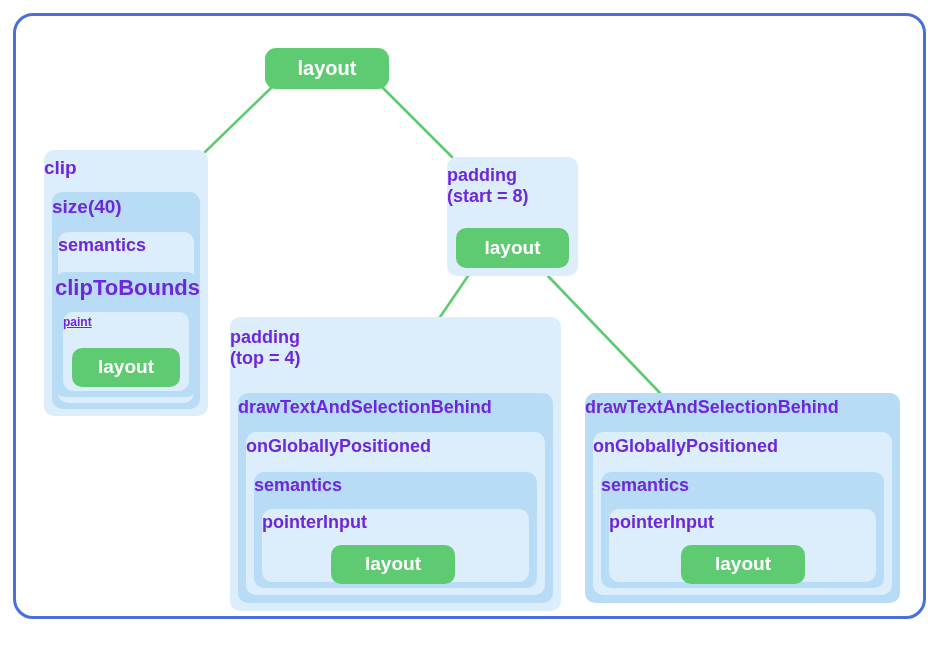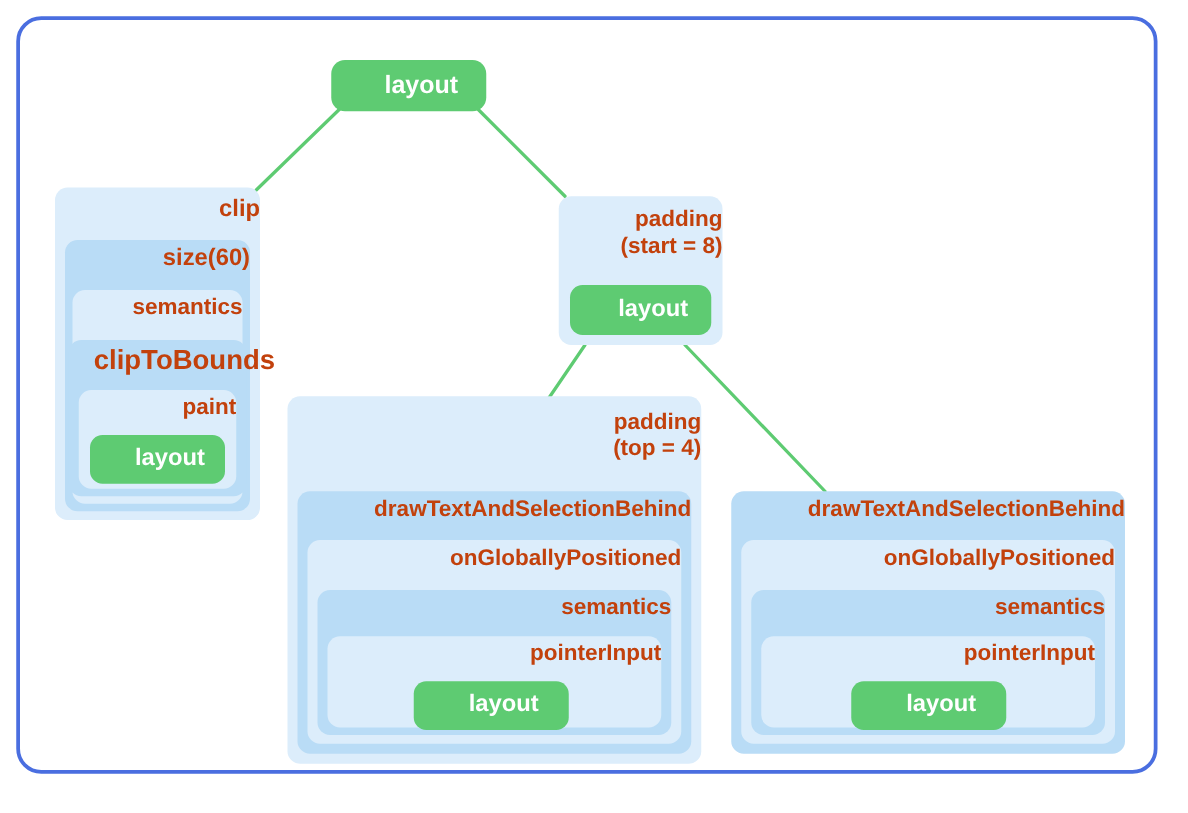--- a/index.html
+++ b/index.html
@@ -34,26 +34,25 @@
     top: 0;
     width: 950px;
     height: 650px;
     pointer-events: none;
   }
   
   .node {
     position: absolute;
     box-sizing: border-box;
     border-radius: 10px;
-    text-align: right;
-    padding-left: 20px;
+    text-align: left;
   }
   .node-label {
     display: block;
-    color: #c2410c;
+    color: #6d28d9;
     font-weight: bold;
     line-height: 1.18;
     white-space: pre-line;
   }
   
   .shade-light { background: #dcedfb; }
   .shade-mid   { background: #b9dcf6; }
   .shade-green { background: #5ecb72; }
   .shade-green > .node-label { color: #ffffff; }
 
@@ -73,21 +72,21 @@
   #clip-box > .node-label { font-size: 19px; }
 
   
   #size40 { left: 52px; top: 192px; width: 148px; height: 217px; padding-top: 4px; }
   #size40 > .node-label { font-size: 19px; }
   #semantics-a { left: 58px; top: 232px; width: 136px; height: 171px; padding-top: 3px; }
   #semantics-a > .node-label { font-size: 18px; }
   #cliptobounds { left: 55px; top: 272px; width: 142px; height: 125px; padding-top: 3px; }
   #cliptobounds > .node-label { font-size: 22px; }
   #paint { left: 63px; top: 312px; width: 126px; height: 79px; padding-top: 3px; }
-  #paint > .node-label { font-size: 18px; }
+  #paint > .node-label { font-size: 12px; text-decoration: underline; }
   #clip-layout {
     left: 72px; top: 348px; width: 108px; height: 39px;
     display: flex; align-items: center; justify-content: center;
   }
   #clip-layout .node-label { font-size: 19px; }
 
   
   #padding-start {
     left: 447px; top: 157px; width: 131px; height: 119px;
     padding-top: 8px;
@@ -177,21 +176,21 @@
   </svg>
 
   <div class="node shade-green" id="root-layout">
     <span class="node-label">layout</span>
   </div>
 
   <div class="node shade-light" id="clip-box">
     <span class="node-label">clip</span>
   </div>
   <div class="node shade-mid" id="size40">
-    <span class="node-label">size(60)</span>
+    <span class="node-label">size(40)</span>
   </div>
   <div class="node shade-light" id="semantics-a">
     <span class="node-label">semantics</span>
   </div>
   <div class="node shade-mid" id="cliptobounds">
     <span class="node-label">clipToBounds</span>
   </div>
   <div class="node shade-light" id="paint">
     <span class="node-label">paint</span>
   </div>

